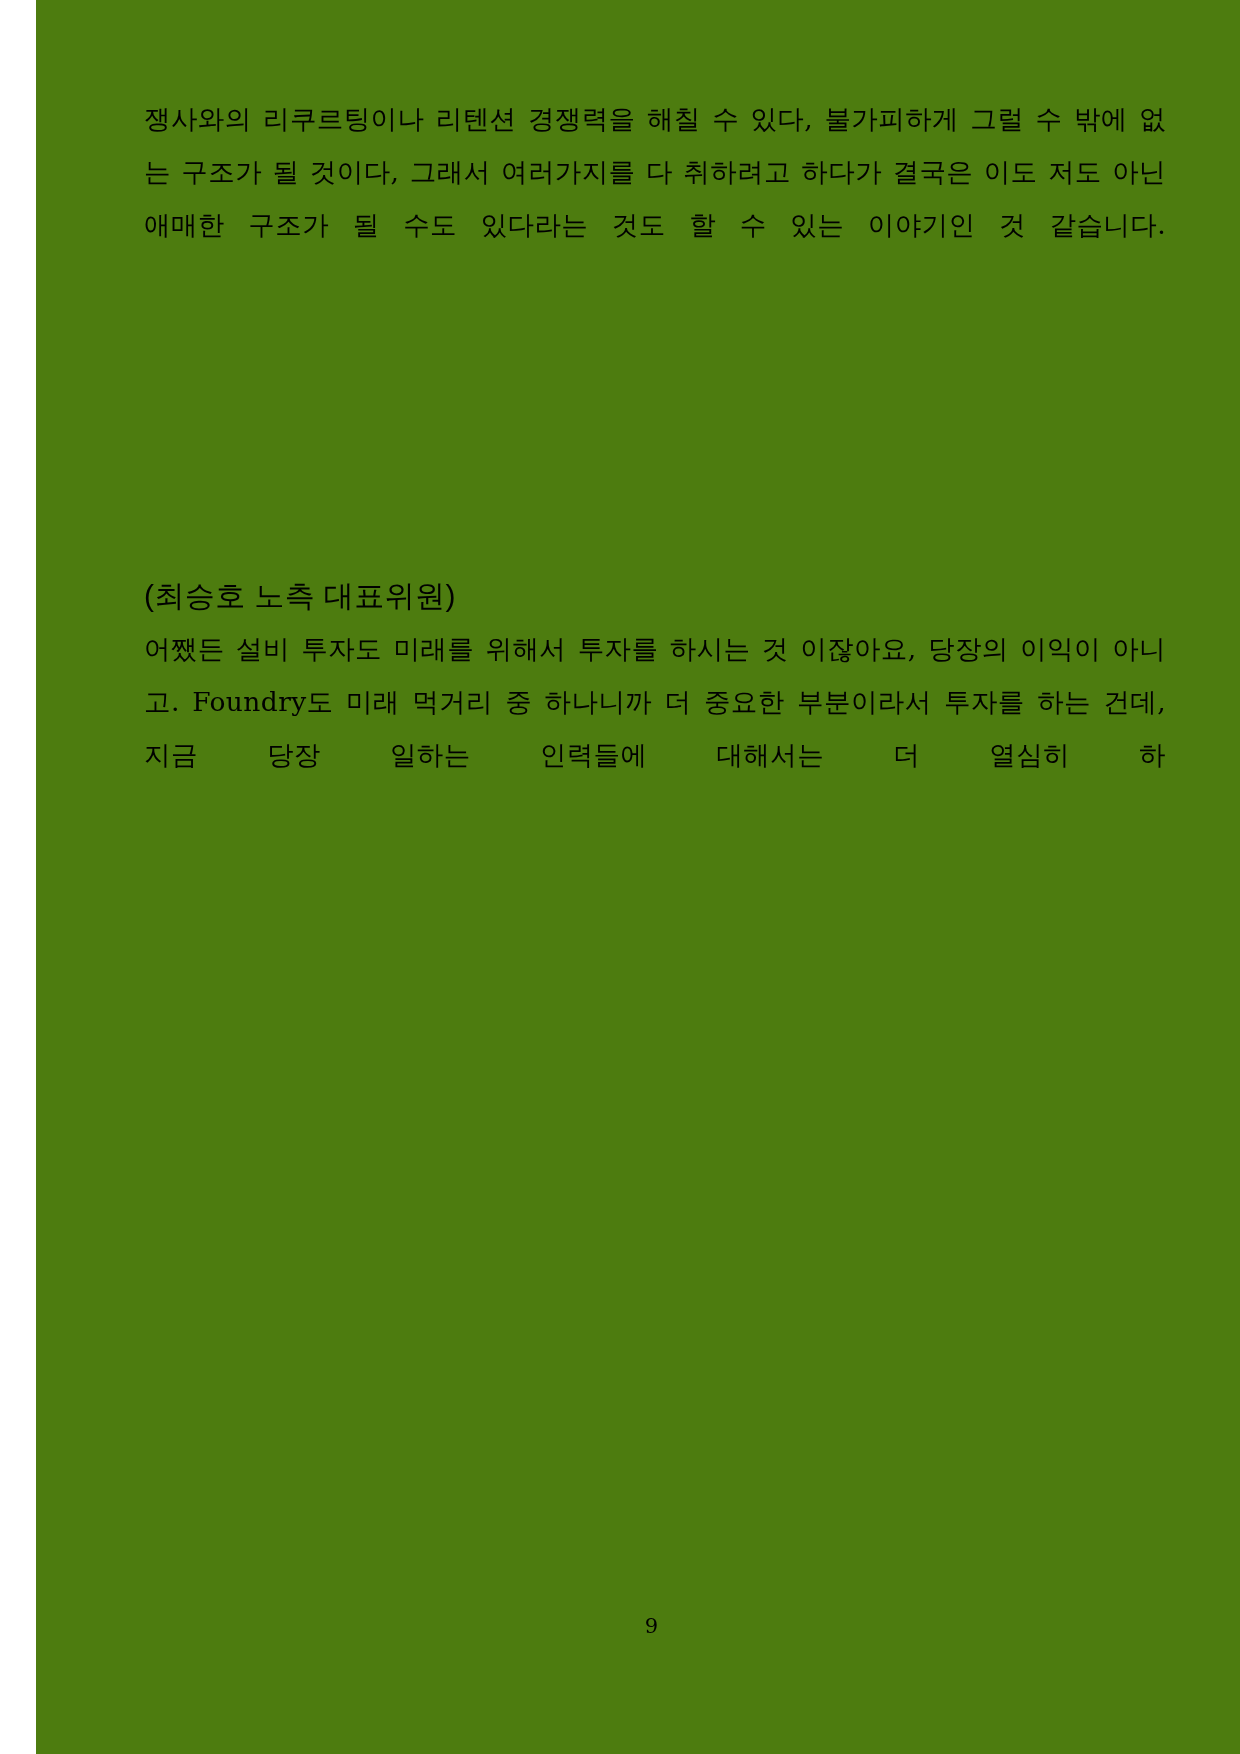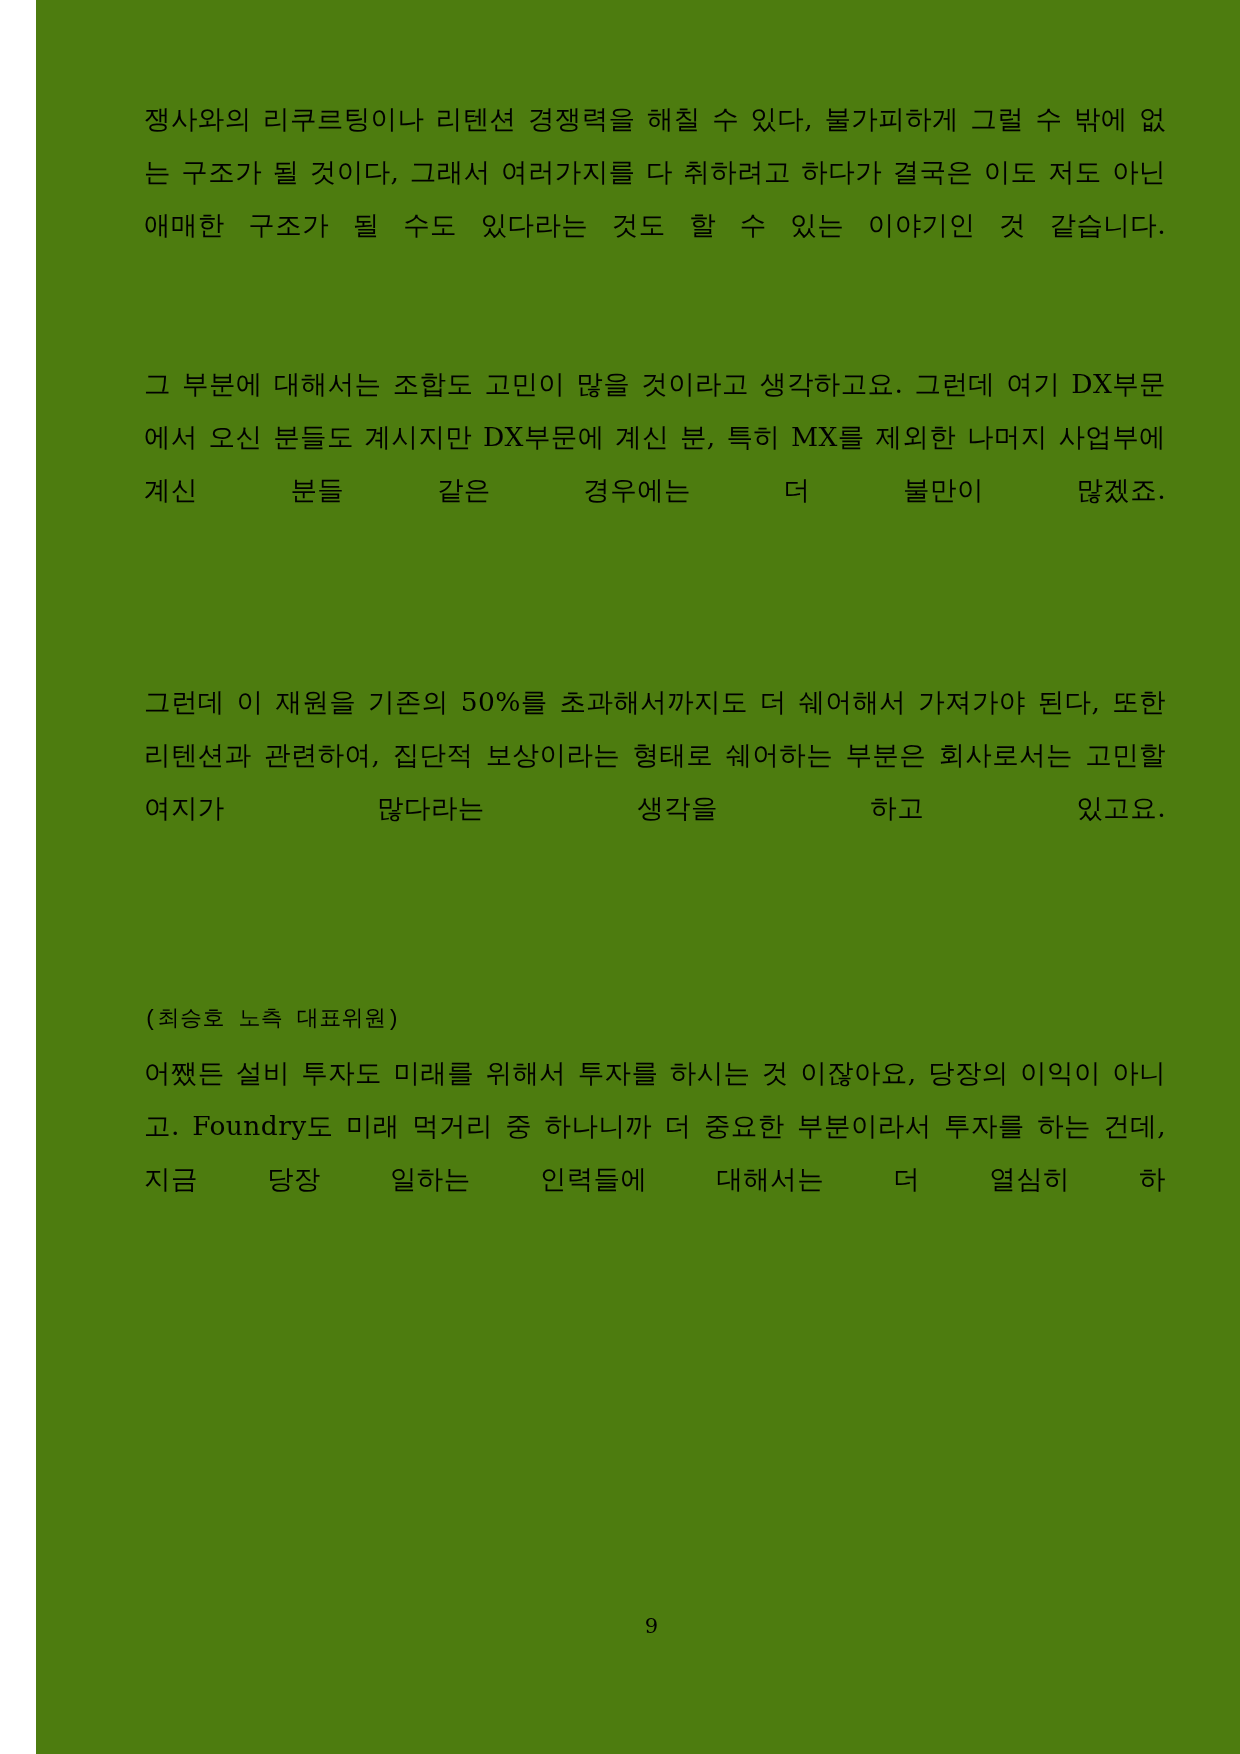--- a/index.html
+++ b/index.html
@@ -31,22 +31,22 @@
     color: #000000;
     text-align: justify;
     text-justify: inter-character;
     letter-spacing: 0.4px;
     word-spacing: 1px;
   }
   .spacer {
     height: 53px;
   }
   .label-line {
-    font-family: Liberation Mono, monospace;
-    font-size: 22px;
+    font-family: Liberation Sans, sans-serif;
+    font-size: 30px;
     line-height: 53px;
     color: #000000;
     letter-spacing: 0.4px;
   }
   .page-number {
     position: absolute;
     left: 0;
     right: 0;
     top: 1614px;
     text-align: center;
@@ -63,26 +63,24 @@
 </style>
 </head>
 <body>
 
 <div class="page">
   <div class="content">
 
     <p class="para">쟁사와의 리쿠르팅이나 리텐션 경쟁력을 해칠 수 있다, 불가피하게 그럴 수 밖에 없는 구조가 될 것이다, 그래서 여러가지를 다 취하려고 하다가 결국은 이도 저도 아닌 애매한 구조가 될 수도 있다라는 것도 할 수 있는 이야기인 것 같습니다.</p>
     <div class="spacer"></div>
 
-    <p class="para">그 부분에 대해서는 조합도 고민이 많을 것이라고 생각하고요. 그런데 여기 DX부문에서 오신 분들도 계시지만 DX부문에 계신 분, 특히 MX를 제외한 나머지 사업부에 계신 분들 같은 경우에는 더 불만이 많겠죠.</p>
     <div class="spacer"></div>
 
     <div class="spacer"></div>
 
-    <p class="para">그런데 이 재원을 기존의 50%를 초과해서까지도 더 쉐어해서 가져가야 된다, 또한 리텐션과 관련하여, 집단적 보상이라는 형태로 쉐어하는 부분은 회사로서는 고민할 여지가 많다라는 생각을 하고 있고요.</p>
     <div class="spacer"></div>
 
     <div class="spacer"></div>
 
     <div class="label-line">(최승호 노측 대표위원)</div>
     <p class="para">어쨌든 설비 투자도 미래를 위해서 투자를 하시는 것 이잖아요, 당장의 이익이 아니고. Foundry도 미래 먹거리 중 하나니까 더 중요한 부분이라서 투자를 하는 건데, 지금 당장 일하는 인력들에 대해서는 더 열심히 하</p>
 
   </div>
 
   <div class="page-number">9</div>

